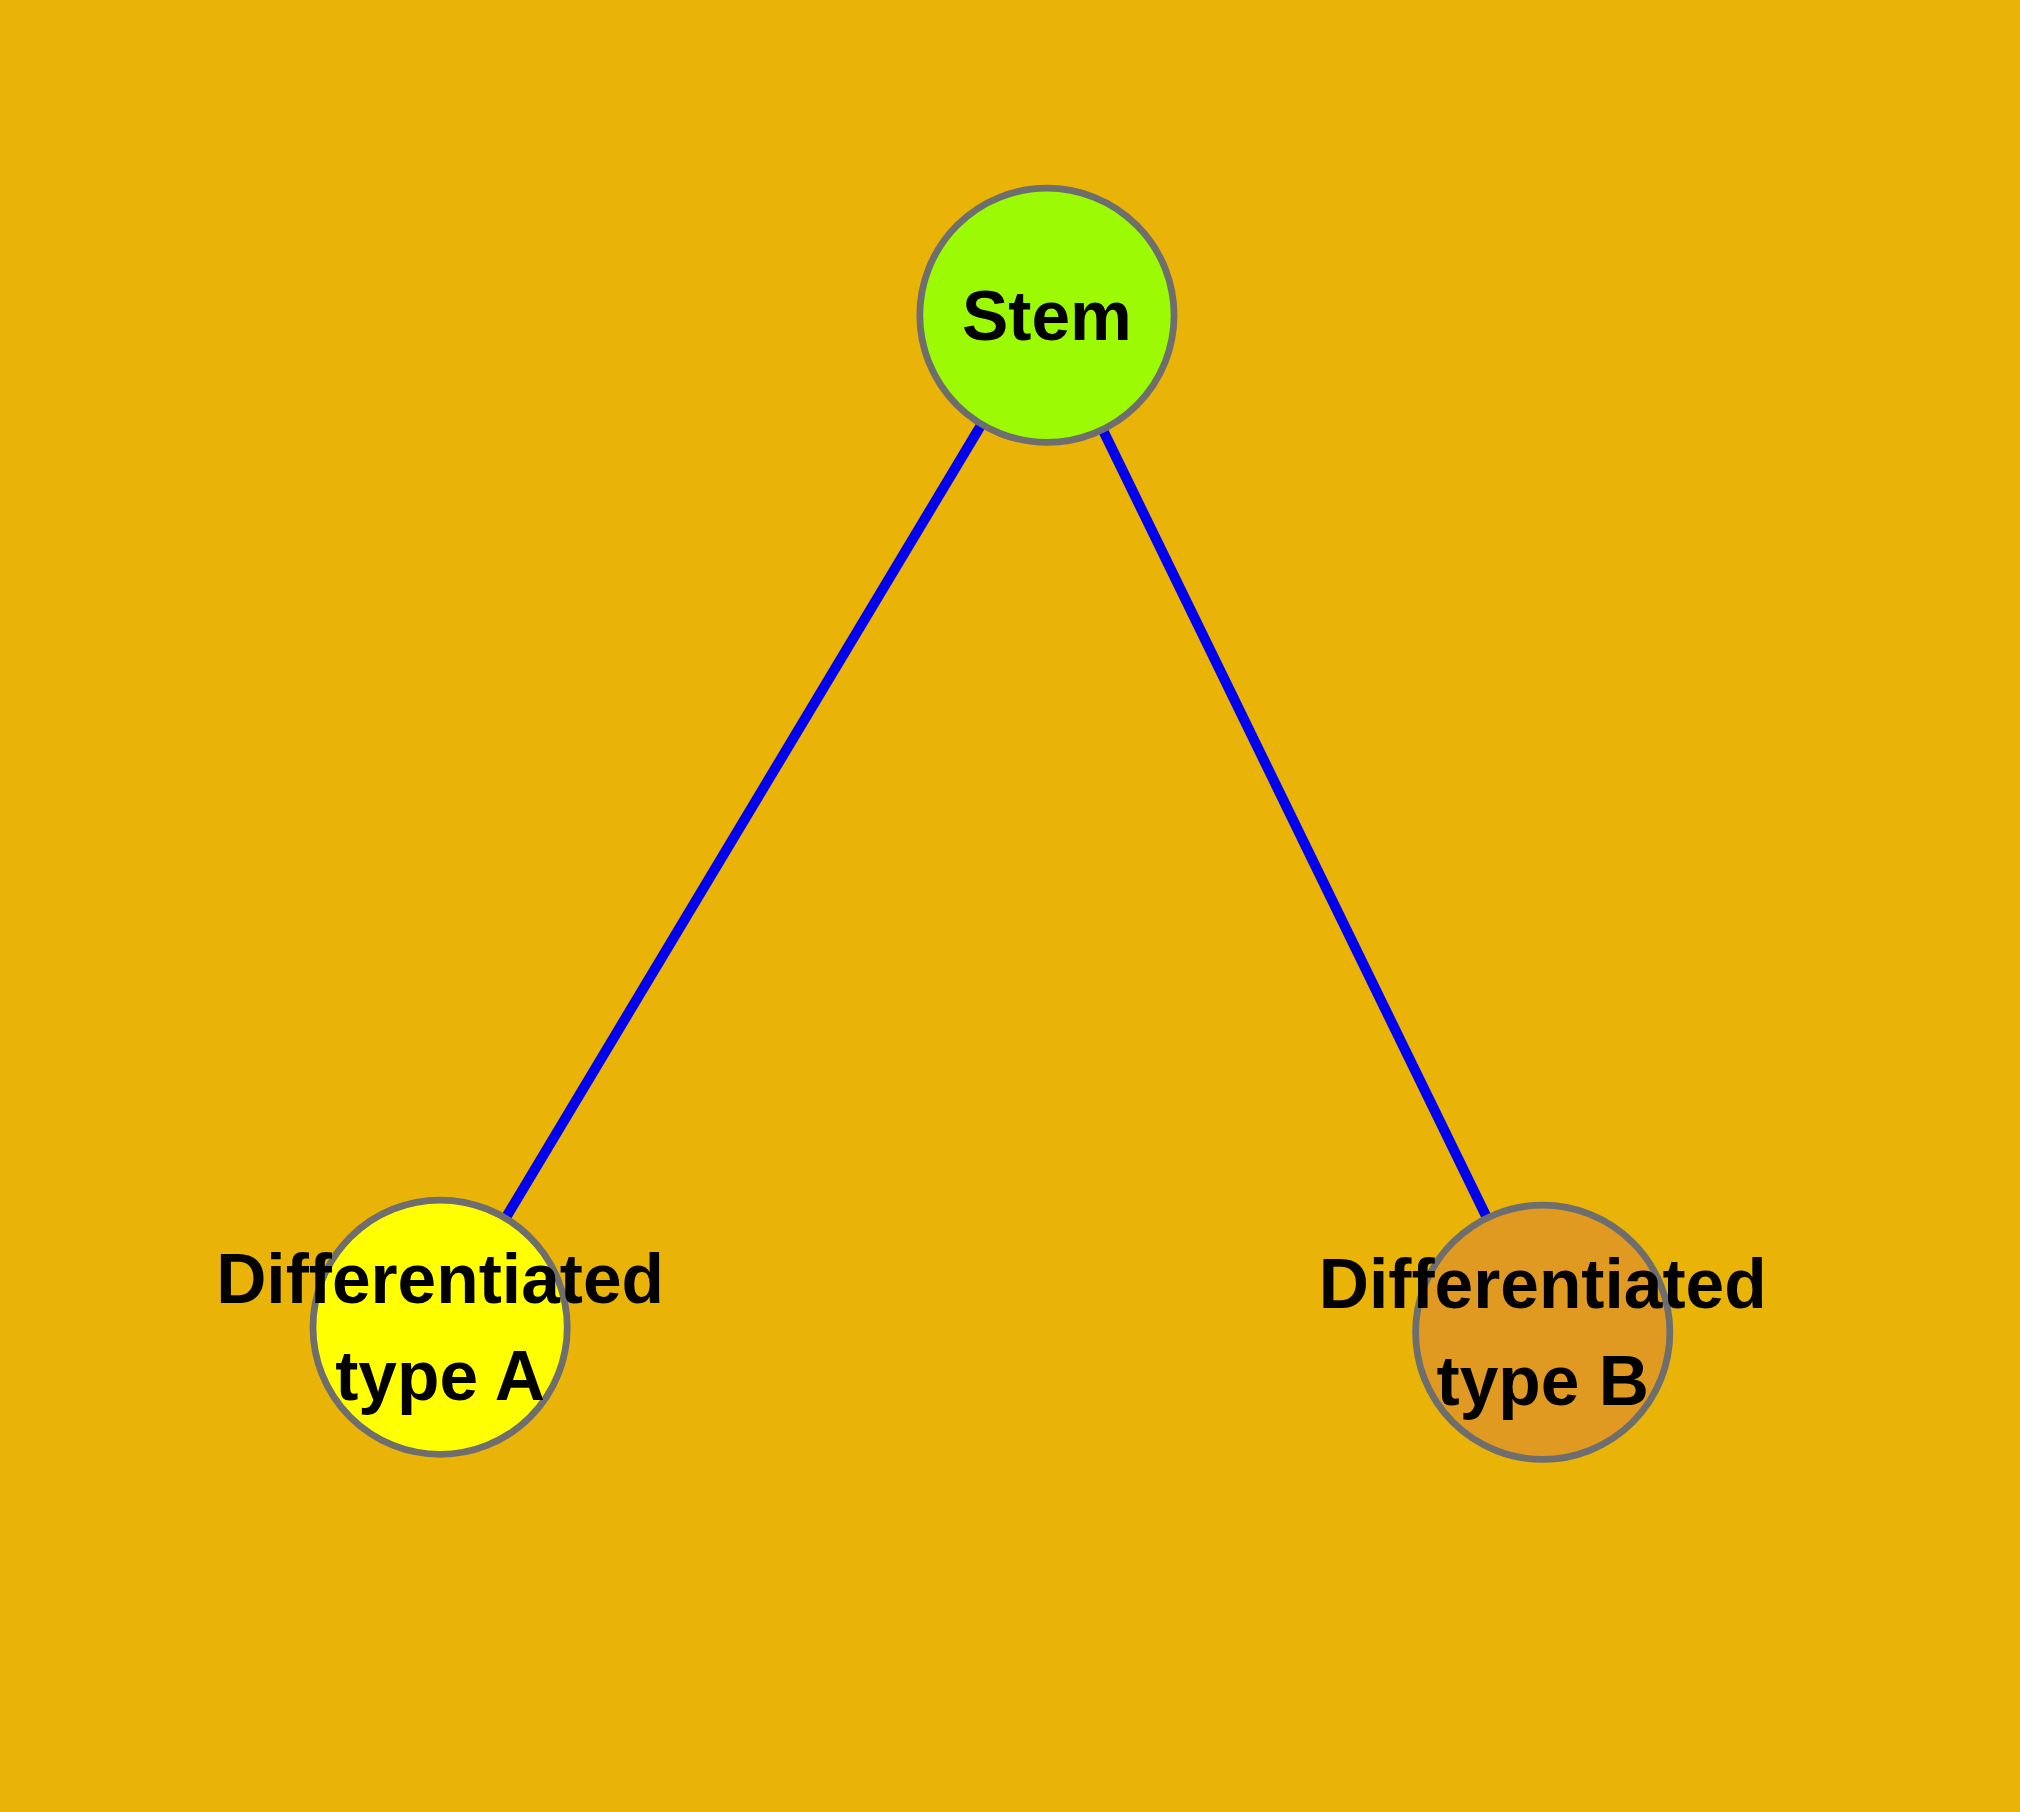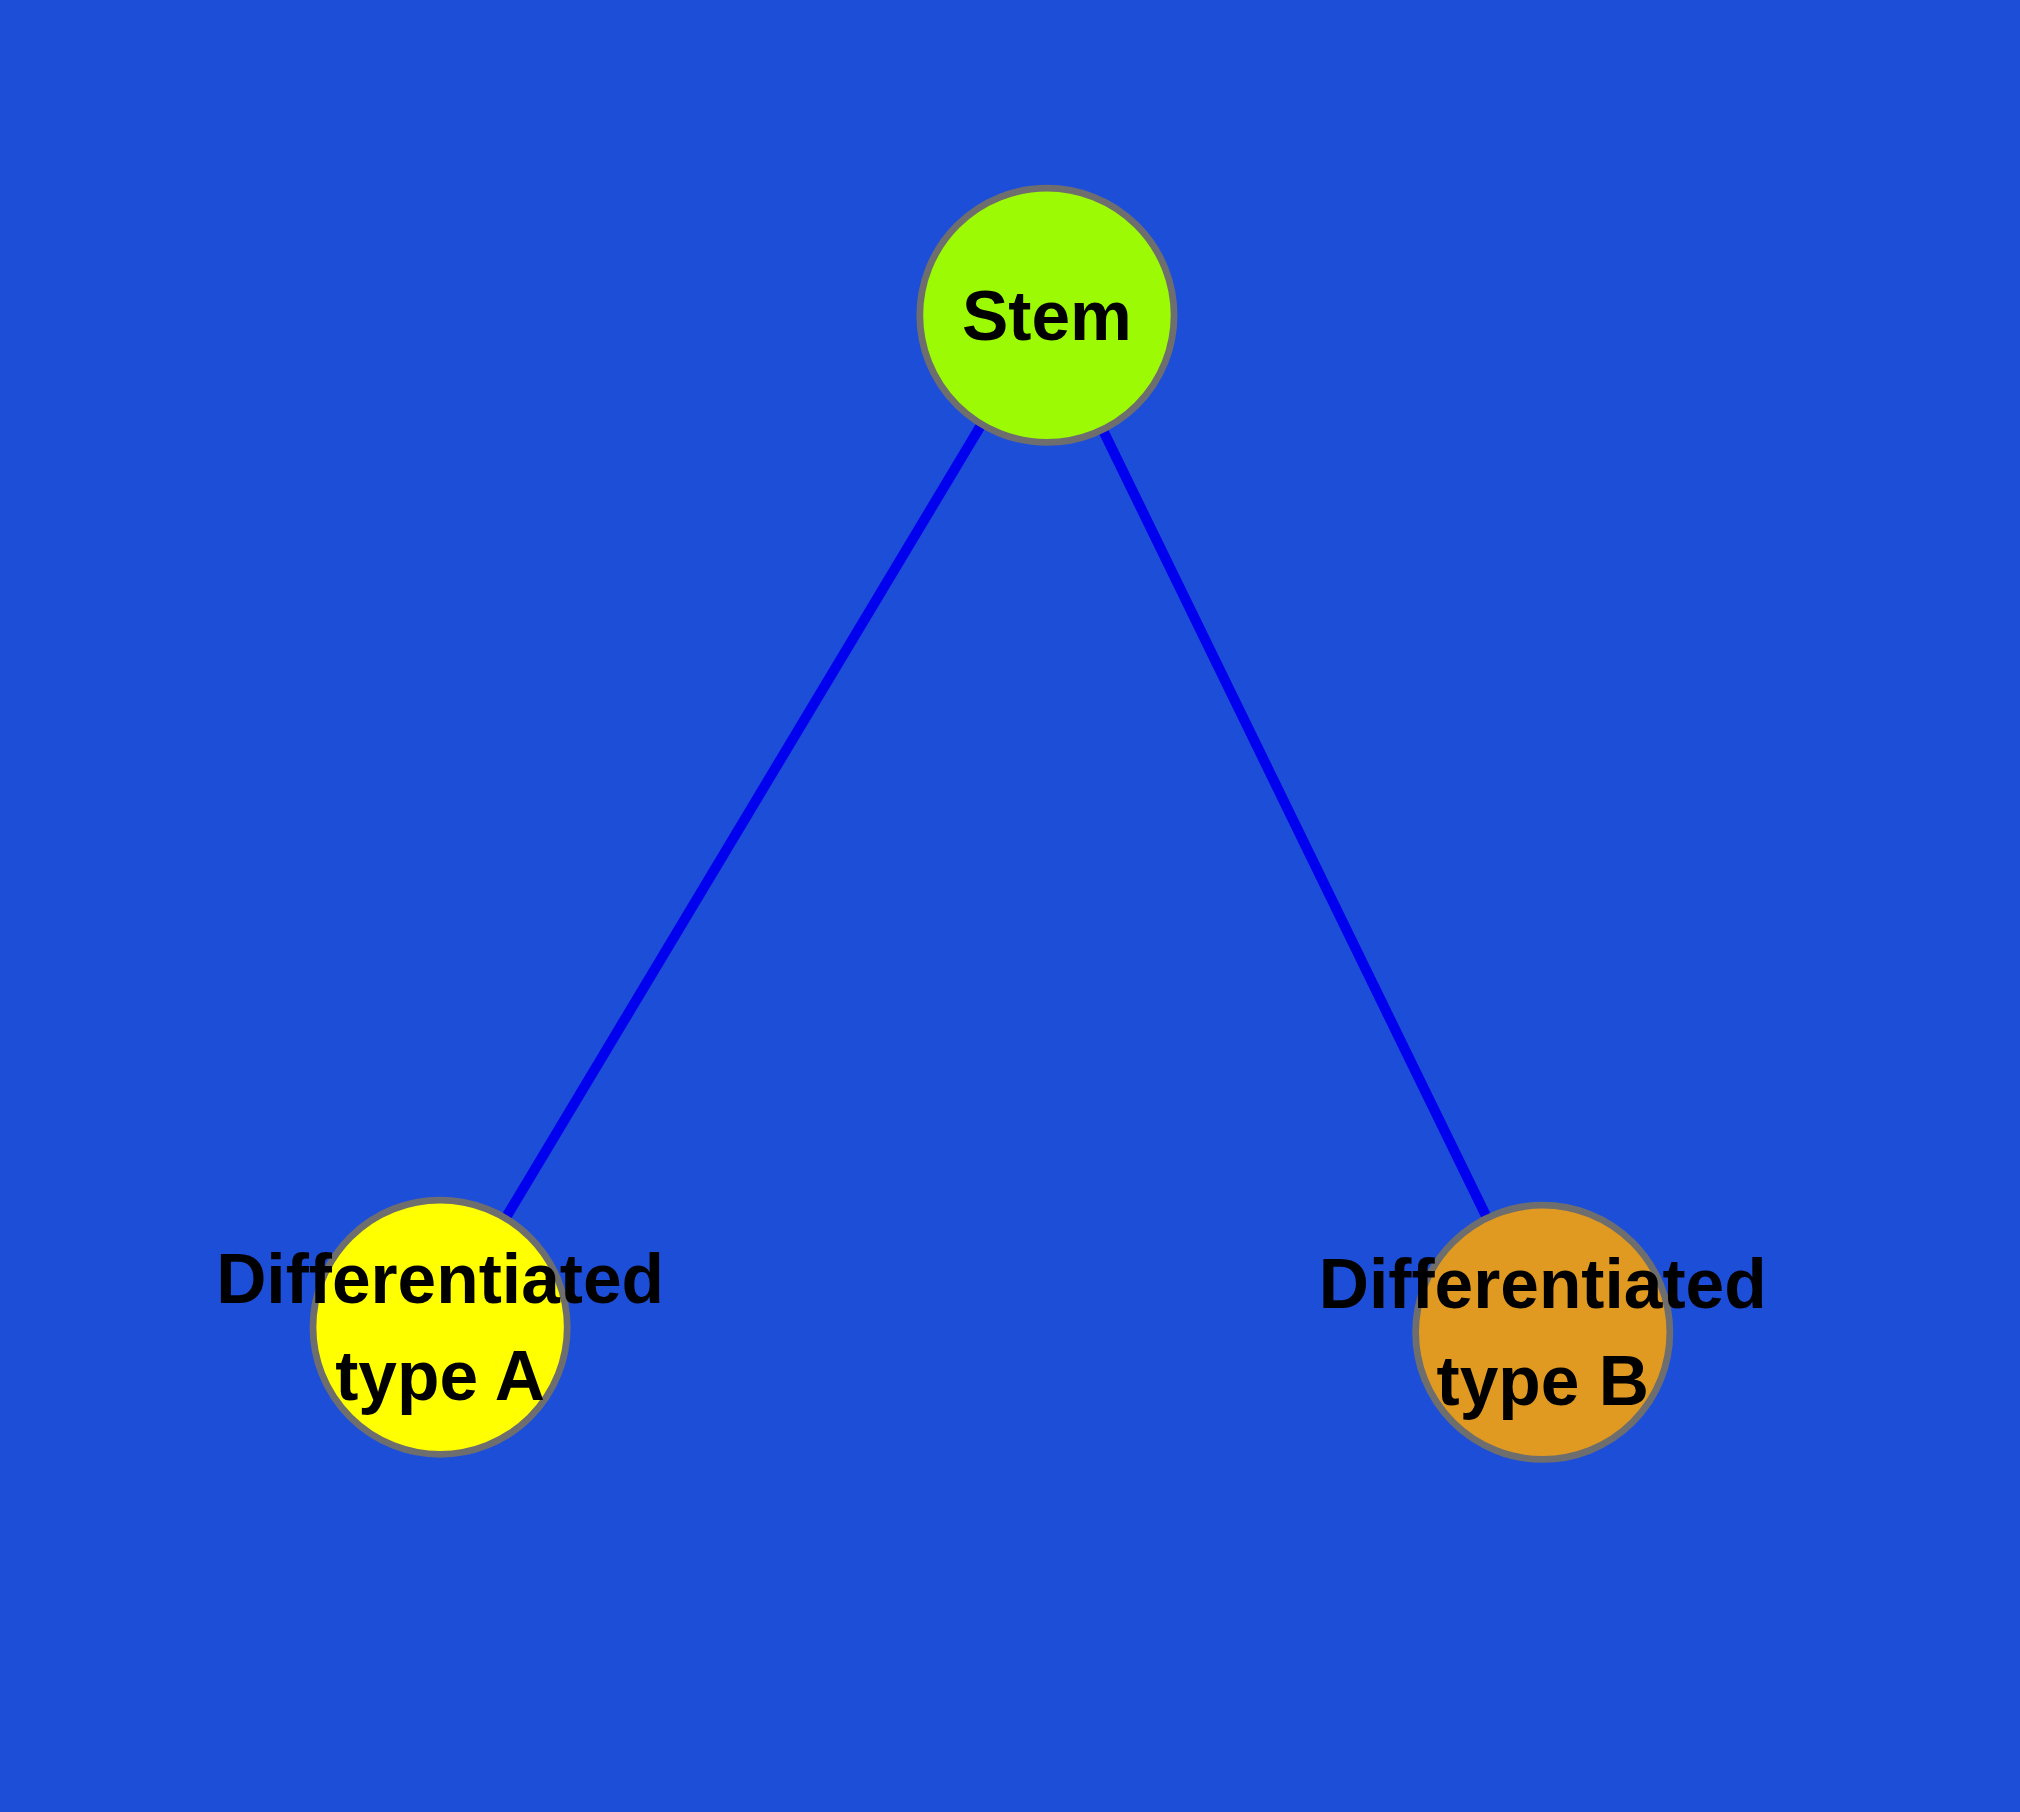--- a/index.html
+++ b/index.html
@@ -35,21 +35,21 @@
     text-anchor: middle;
     dominant-baseline: auto;
   }
   .edge-line {
     stroke-linecap: butt;
   }
 </style>
 </head>
 <body>
 
-<div id="canvas" style="background: #1d4ed8;">
+<div id="canvas" style="background: #eab308;">
   <svg id="graph-svg" viewBox="0 0 2384 2138">
 
     <g>
       <line class="edge-line" id="edge-stem-diff-a" x1="1159.9144655357209" y1="497.2124694837281" x2="594.0855344642791" y2="1440.7875305162718" stroke="#0000ee" stroke-width="12"></line>
       <line class="edge-line" id="edge-stem-diff-b" x1="1298.9775280898875" y1="503.23595505617976" x2="1756.0224719101125" y2="1440.7640449438202" stroke="#0000ee" stroke-width="12"></line>
     </g>
 
     <g>
       <circle id="node-circle-stem" cx="1235" cy="372" r="150" fill="#9cfb04" stroke="#6e6e6e" stroke-width="8"></circle>
       <circle id="node-circle-diff_a" cx="519" cy="1566" r="150" fill="#ffff00" stroke="#6e6e6e" stroke-width="8"></circle>

